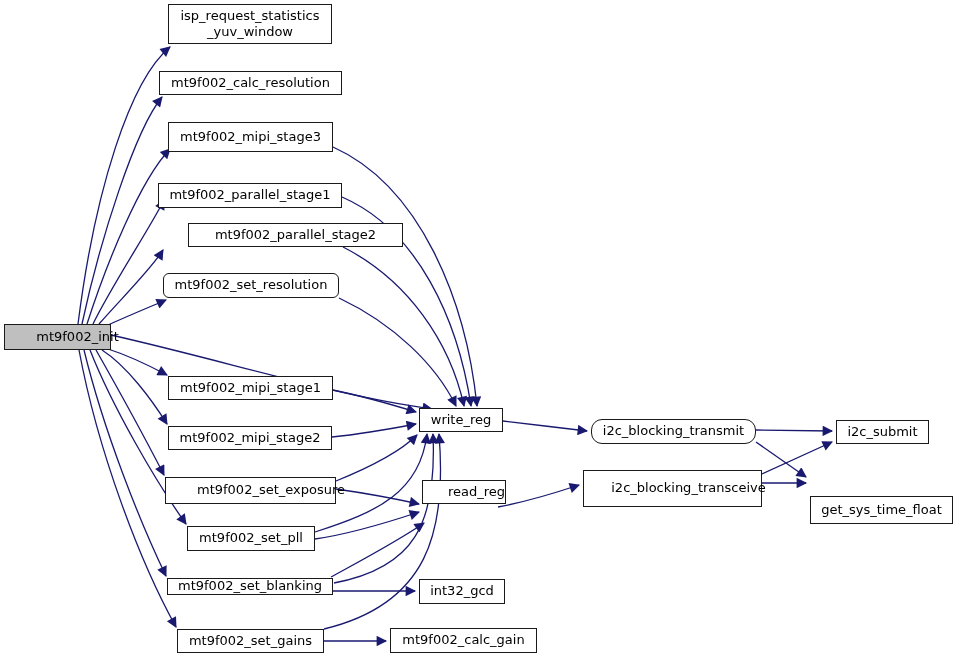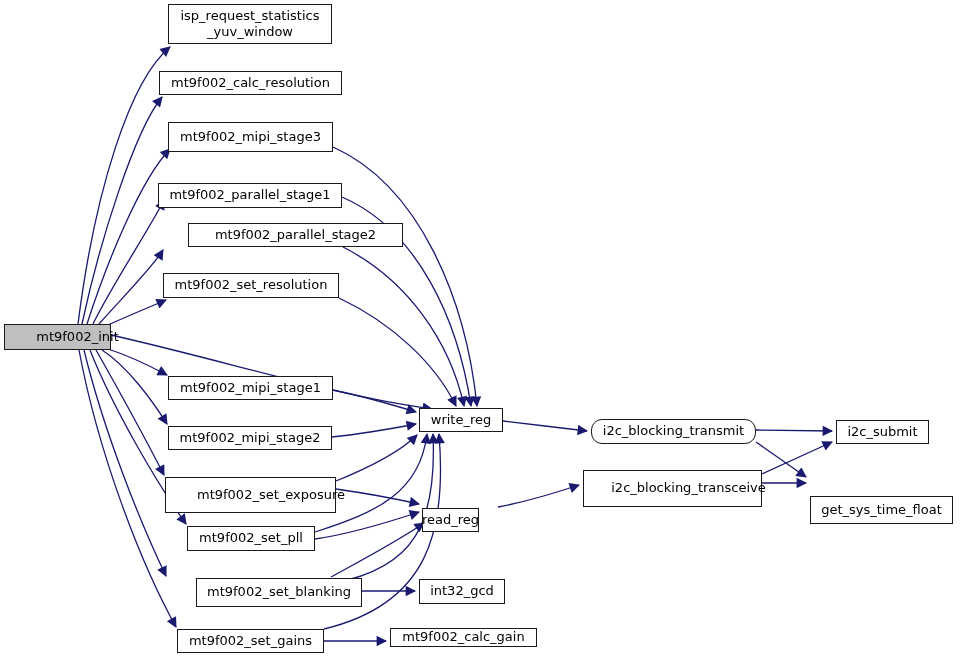--- a/index.html
+++ b/index.html
@@ -74,29 +74,29 @@
       </g>
   </svg>
   <div id="node-group">
       <div class="node focus" style="left: 4px; top: 324px; width: 107px; height: 26px;"><span>mt9f002_init</span></div>
       <div class="node" style="left: 168px; top: 4px; width: 164px; height: 40px;"><span>isp_request_statistics
 _yuv_window</span></div>
       <div class="node" style="left: 159px; top: 71px; width: 183px; height: 24px;"><span>mt9f002_calc_resolution</span></div>
       <div class="node" style="left: 168px; top: 122px; width: 165px; height: 30px;"><span>mt9f002_mipi_stage3</span></div>
       <div class="node" style="left: 158px; top: 172px; width: 184px; height: 25px; margin-top: 11px;"><span>mt9f002_parallel_stage1</span></div>
       <div class="node" style="left: 158px; top: 223px; width: 215px; height: 24px; margin-left: 30px;"><span>mt9f002_parallel_stage2</span></div>
-      <div class="node" style="left: 163px; top: 273px; width: 176px; height: 25px;"><span>mt9f002_set_resolution</span></div>
+      <div class="node" style="left: 163px; top: 273px; width: 176px; height: 25px; border-radius: 6px;"><span>mt9f002_set_resolution</span></div>
       <div class="node" style="left: 168px; top: 376px; width: 165px; height: 24px;"><span>mt9f002_mipi_stage1</span></div>
       <div class="node" style="left: 168px; top: 426px; width: 164px; height: 24px;"><span>mt9f002_mipi_stage2</span></div>
-      <div class="node" style="left: 165px; top: 477px; width: 171px; height: 36px; padding-left: 41px;"><span>mt9f002_set_exposure</span></div>
+      <div class="node" style="left: 165px; top: 477px; width: 171px; height: 27px; padding-left: 41px;"><span>mt9f002_set_exposure</span></div>
       <div class="node" style="left: 187px; top: 526px; width: 128px; height: 25px;"><span>mt9f002_set_pll</span></div>
-      <div class="node" style="left: 167px; top: 578px; width: 166px; height: 29px; margin-left: 29px;"><span>mt9f002_set_blanking</span></div>
+      <div class="node" style="left: 167px; top: 578px; width: 166px; height: 17px;"><span>mt9f002_set_blanking</span></div>
       <div class="node" style="left: 177px; top: 629px; width: 147px; height: 24px;"><span>mt9f002_set_gains</span></div>
       <div class="node" style="left: 419px; top: 408px; width: 84px; height: 24px;"><span>write_reg</span></div>
-      <div class="node" style="left: 422px; top: 508px; width: 57px; height: 24px;"><span>read_reg</span></div>
+      <div class="node" style="left: 422px; top: 480px; width: 84px; height: 24px; justify-content: flex-end;"><span>read_reg</span></div>
       <div class="node" style="left: 419px; top: 579px; width: 86px; height: 25px;"><span>int32_gcd</span></div>
-      <div class="node" style="left: 390px; top: 628px; width: 147px; height: 19px;"><span>mt9f002_calc_gain</span></div>
+      <div class="node" style="left: 390px; top: 628px; width: 147px; height: 25px;"><span>mt9f002_calc_gain</span></div>
       <div class="node" style="left: 591px; top: 419px; width: 165px; height: 25px; border-radius: 11px;"><span>i2c_blocking_transmit</span></div>
       <div class="node" style="left: 583px; top: 470px; width: 179px; height: 37px; padding-left: 32px;"><span>i2c_blocking_transceive</span></div>
       <div class="node" style="left: 836px; top: 420px; width: 93px; height: 24px;"><span>i2c_submit</span></div>
       <div class="node" style="left: 810px; top: 496px; width: 143px; height: 28px;"><span>get_sys_time_float</span></div>
     </div>
 </div>
 
 </body></html>

